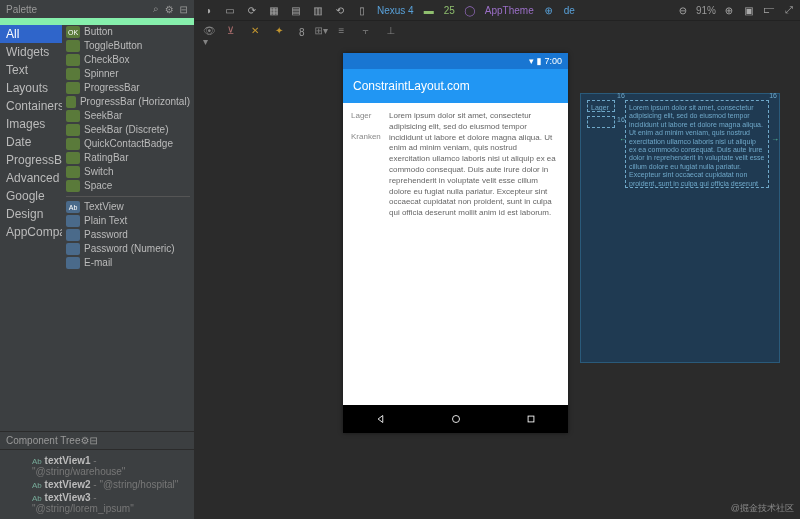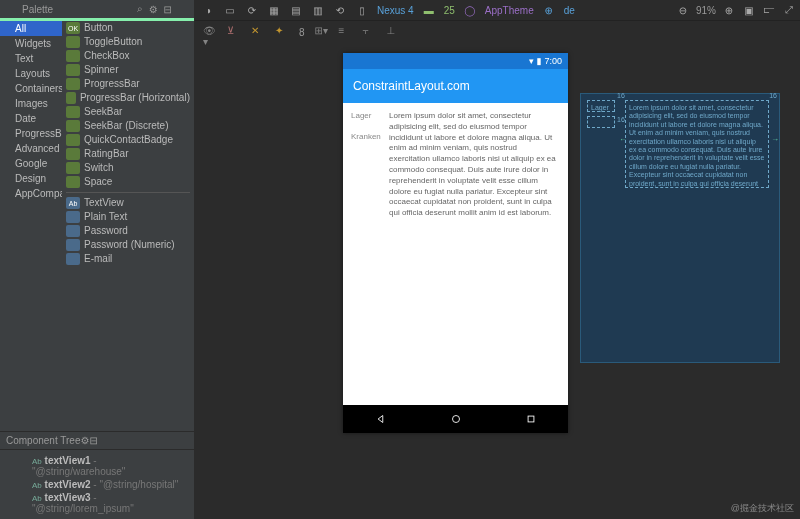--- a/index.html
+++ b/index.html
@@ -1,24 +1,24 @@
 <!DOCTYPE html>
 <html><head>
 <meta charset="utf-8">
 <style>
 *{box-sizing:border-box;margin:0;padding:0;font-family:"Segoe UI",Arial,sans-serif}
 body{background:#2b2b2b;color:#bbb;font-size:11px;width:800px;height:519px;overflow:hidden;position:relative}
 .top{display:flex;height:100%}
 .left{width:195px;background:#3c3f41;display:flex;flex-direction:column;border-right:1px solid #2b2b2b}
-.palette-hdr{display:flex;align-items:center;padding:3px 22px;border-bottom:3px solid #86efac;font-size:10px;color:#999}
+.palette-hdr{display:flex;align-items:center;padding:3px 6px;border-bottom:7px solid #86efac;font-size:10px;color:#999}
 .palette-hdr .sp{flex:1}
 .palette-hdr .ic{margin-left:6px;cursor:pointer;color:#999}
 .palette-body{display:flex;flex:1;min-height:0}
 .cats{width:62px;background:#3c3f41;overflow:hidden}
-.cat{padding:2px 15px;font-size:10px;cursor:pointer;color:#bbb}
+.cat{padding:2px 6px;font-size:12px;cursor:pointer;color:#bbb}
 .cat.sel{background:#2f65ca;color:#fff}
 .widgets{flex:1;overflow:hidden;background:#3c3f41}
 .wrow{display:flex;align-items:flex-start;padding:1px 4px;font-size:10px;cursor:pointer;color:#bbb;white-space:nowrap}
 .wic{width:14px;height:12px;margin-right:4px;background:#5a7a3a;border-radius:2px;font-size:7px;display:inline-flex;align-items:center;justify-content:center;color:#fff}
 .wic.ab{background:#4a6a8a}
 .wsep{height:1px;background:#555;margin:3px 4px}
 .tree-hdr{display:flex;align-items:center;padding:3px 6px;border-top:1px solid #2b2b2b;border-bottom:1px solid #2b2b2b;font-size:10px;color:#999}
 .tree{padding:4px 6px;font-size:10px}
 .trow{padding:1px 0;padding-left:10px}
 .trow .n{color:#bbb}

